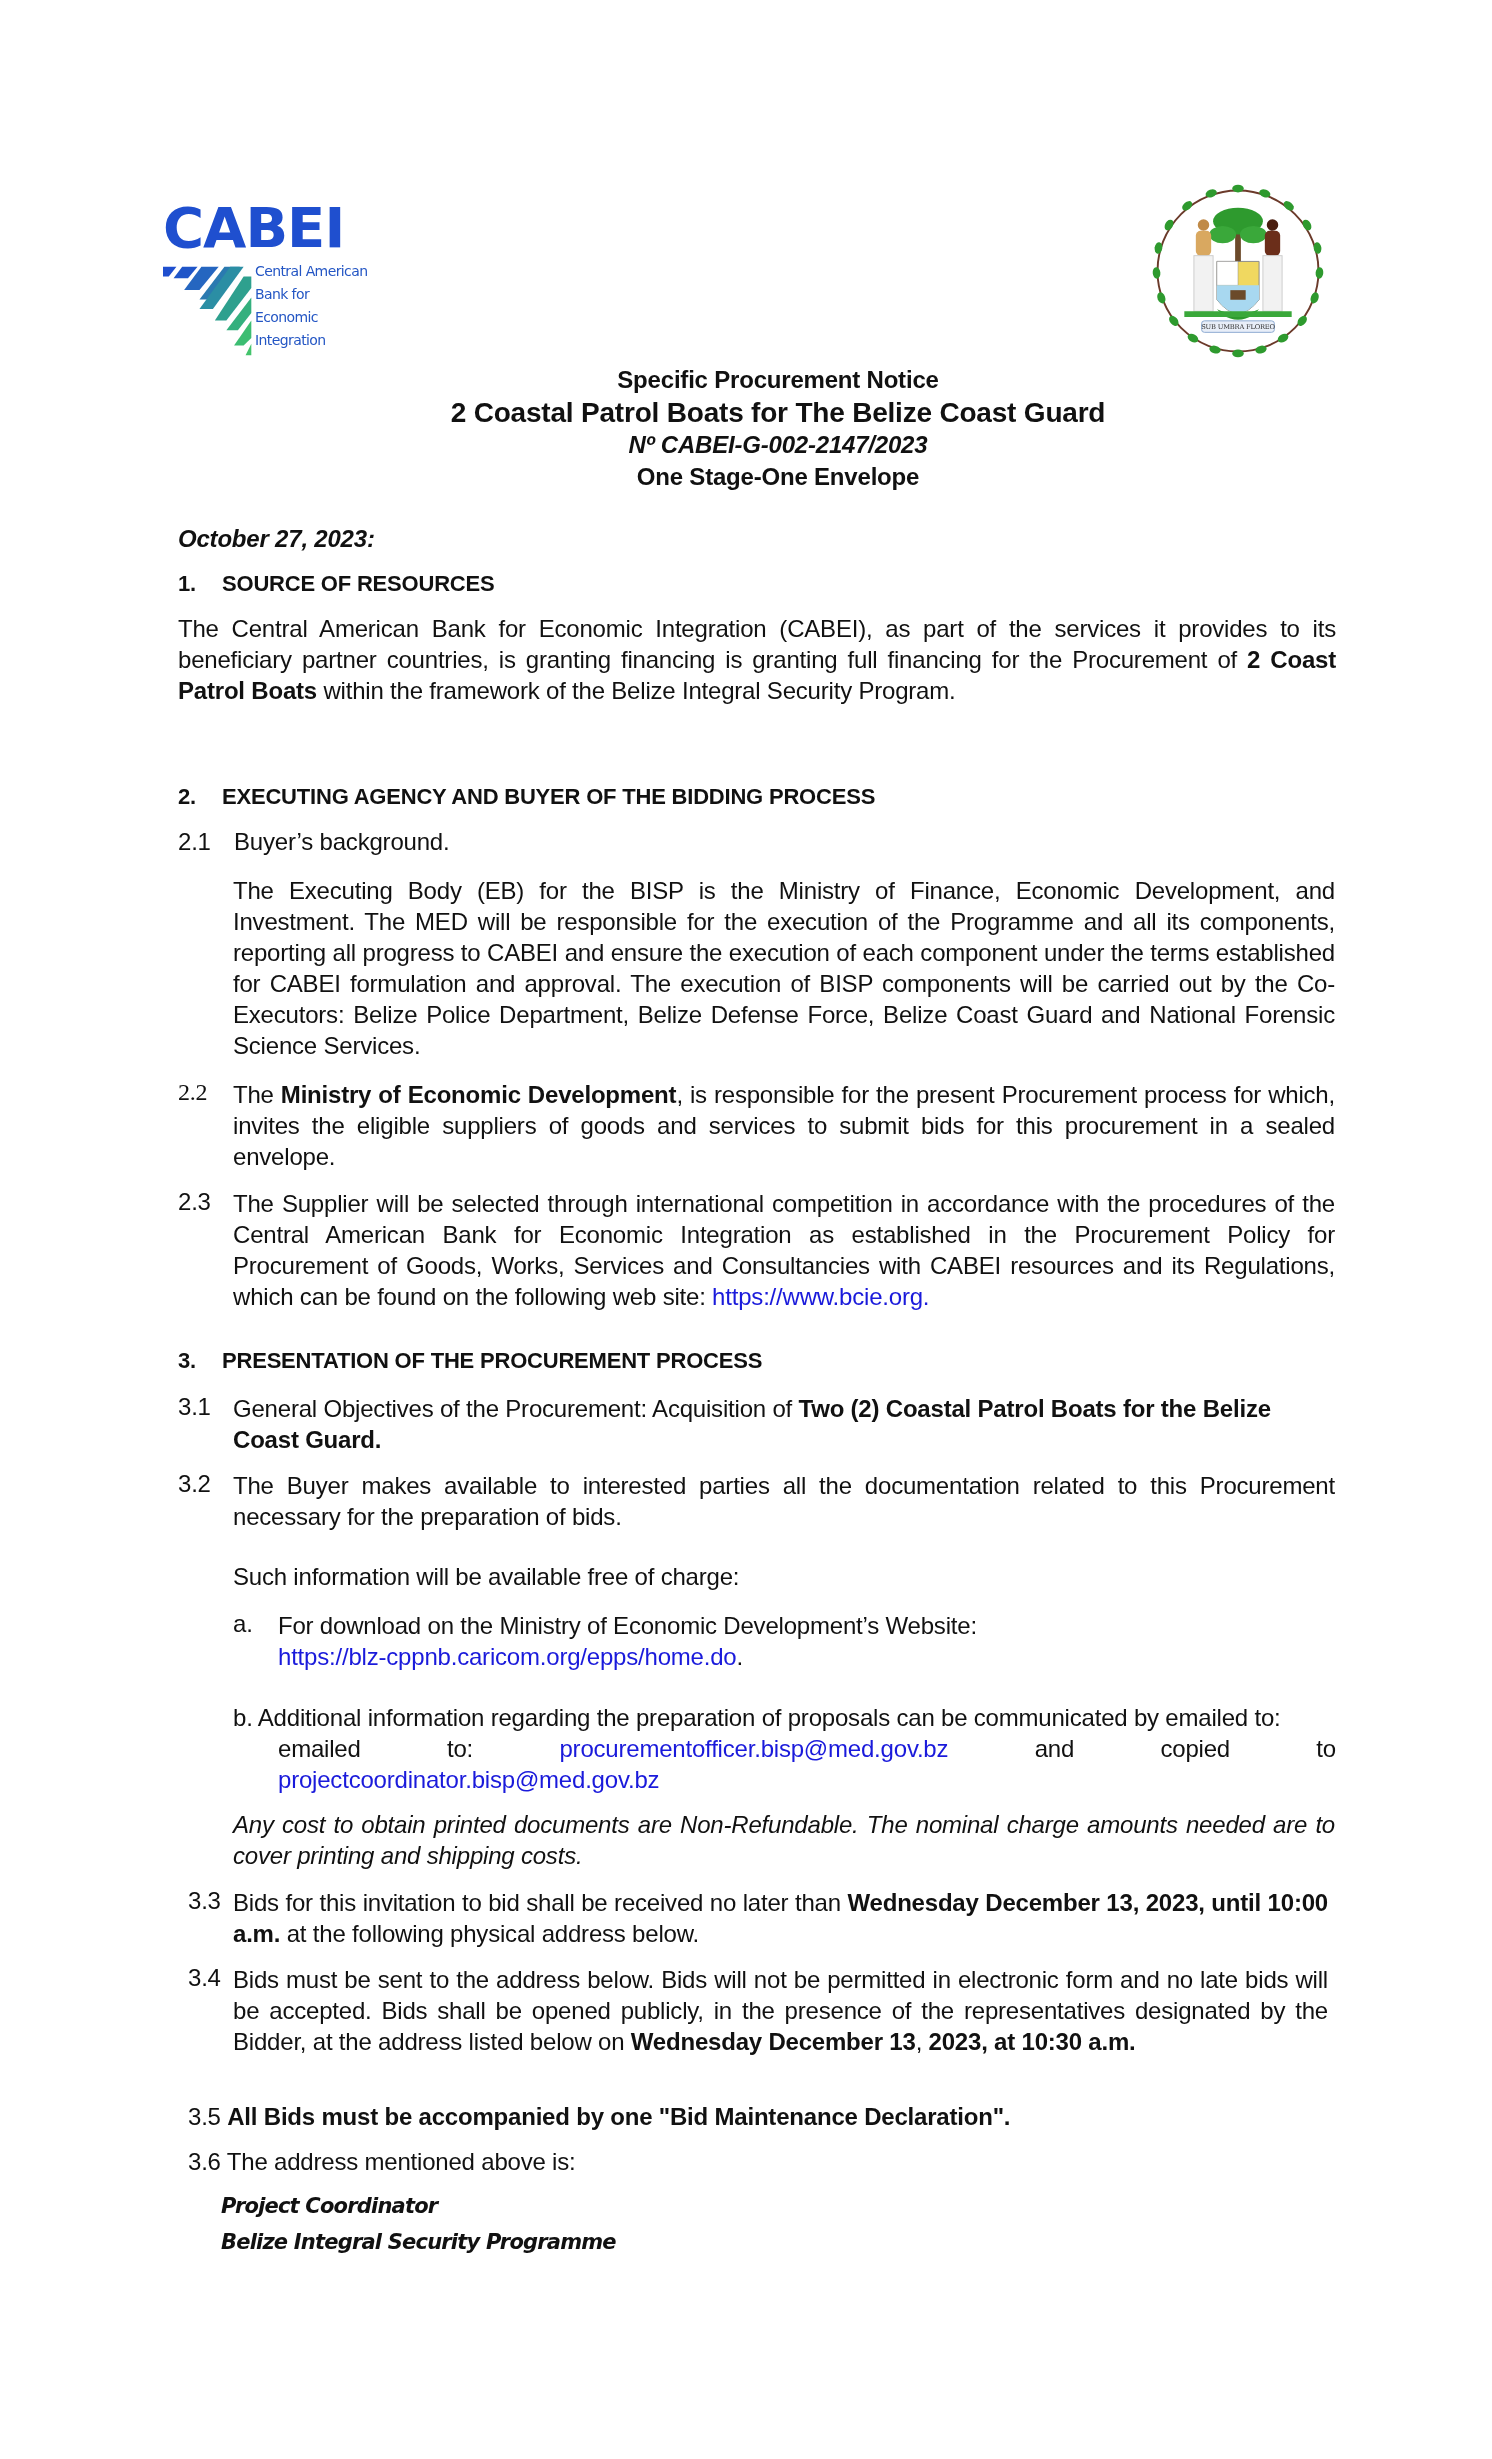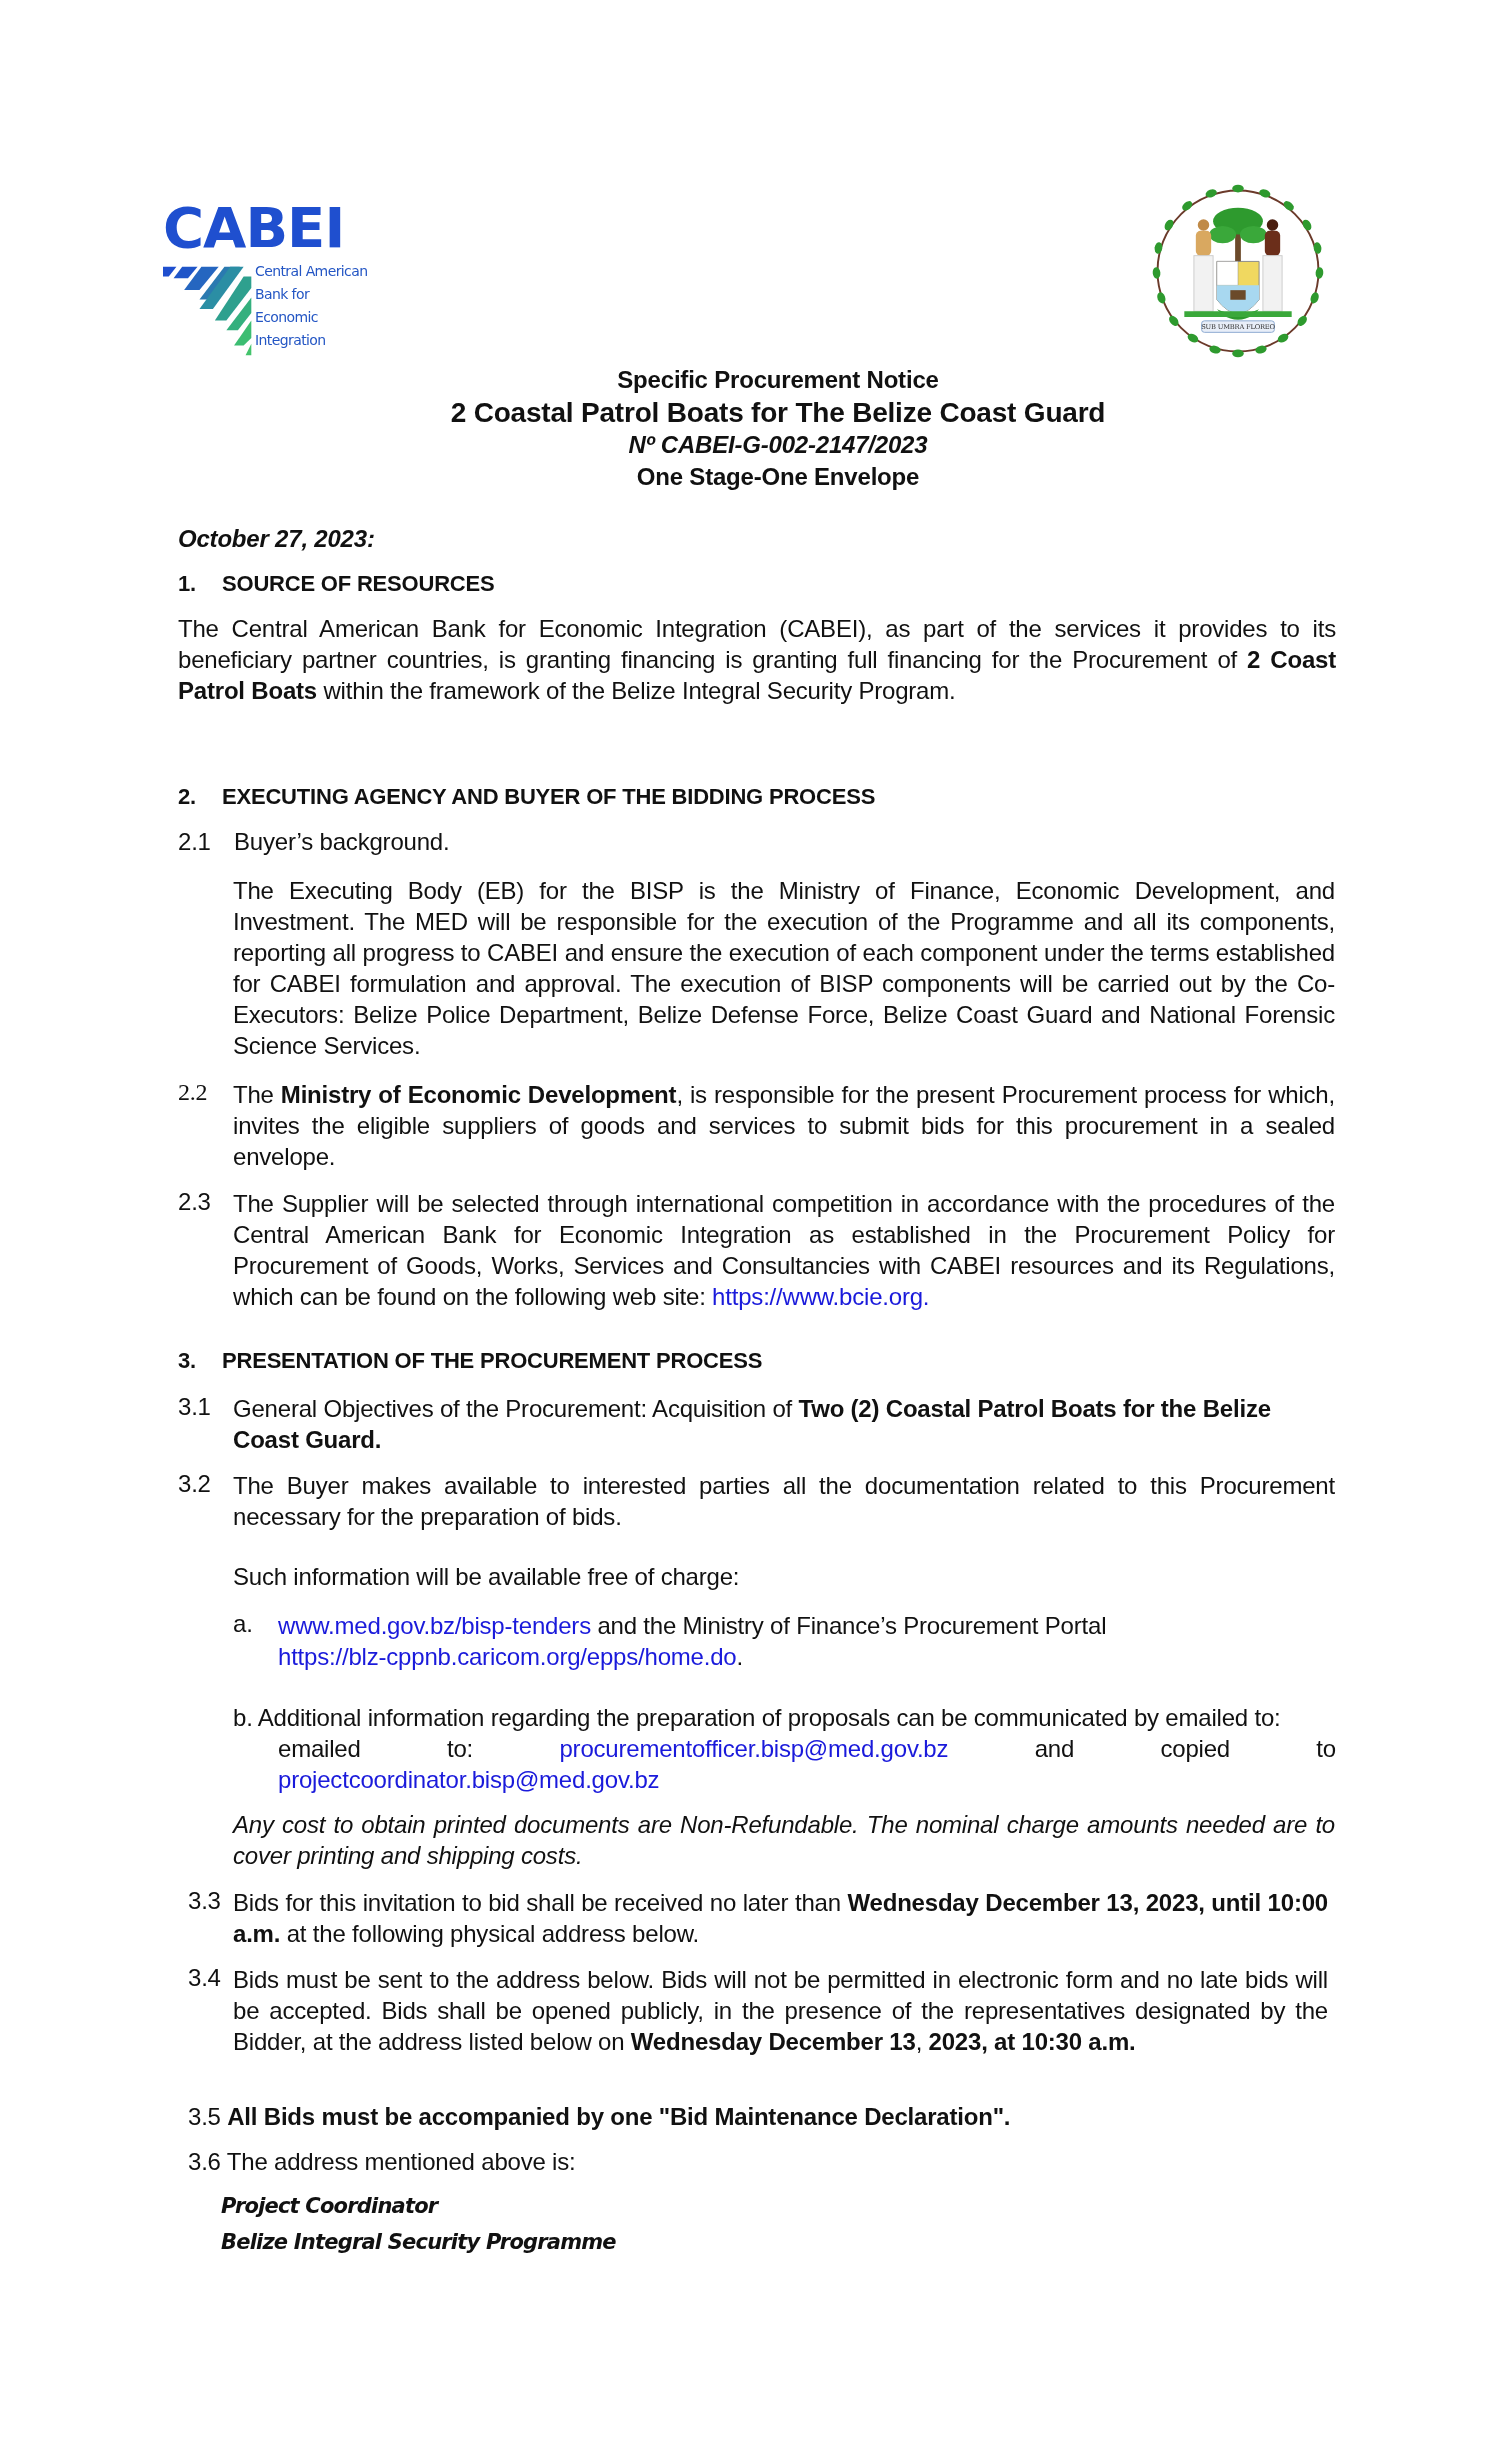--- a/index.html
+++ b/index.html
@@ -153,21 +153,21 @@
   <span>General Objectives of the Procurement: Acquisition of </span><b>Two (2) Coastal Patrol Boats for the Belize Coast Guard.</b>
 </div>
 
 <div class="abs" style="left:178px; top:1470px;">3.2</div>
 <div class="abs para para-ind just" style="top:1470px;">The Buyer makes available to interested parties all the documentation related to this Procurement necessary for the preparation of bids.</div>
 
 <div class="abs" style="left:233px; top:1563px;">Such information will be available free of charge:</div>
 
 <div class="abs" style="left:233px; top:1610px;">a.</div>
 <div class="abs para sub-text-a" style="top:1610px;">
-  <div><a class="link">www.med.gov.bz/bisp-tenders</a><span> and the Ministry of Finance’s Procurement Portal</span></div>
+  <div>For download on the Ministry of Economic Development’s Website:</div>
   <div><a class="link">https://blz-cppnb.caricom.org/epps/home.do</a><span>.</span></div>
 </div>
 
 <div class="abs para just" style="left:233px; width:1102px; top:1702px; text-indent:0;">
   <span>b.</span>
   <span>Additional information regarding the preparation of proposals can be communicated by emailed to: </span>
 </div>
 <div class="abs para" style="left:278px; width:1058px; top:1733px; display:flex; justify-content:space-between;">
   <span>emailed</span>
   <span>to:</span>

